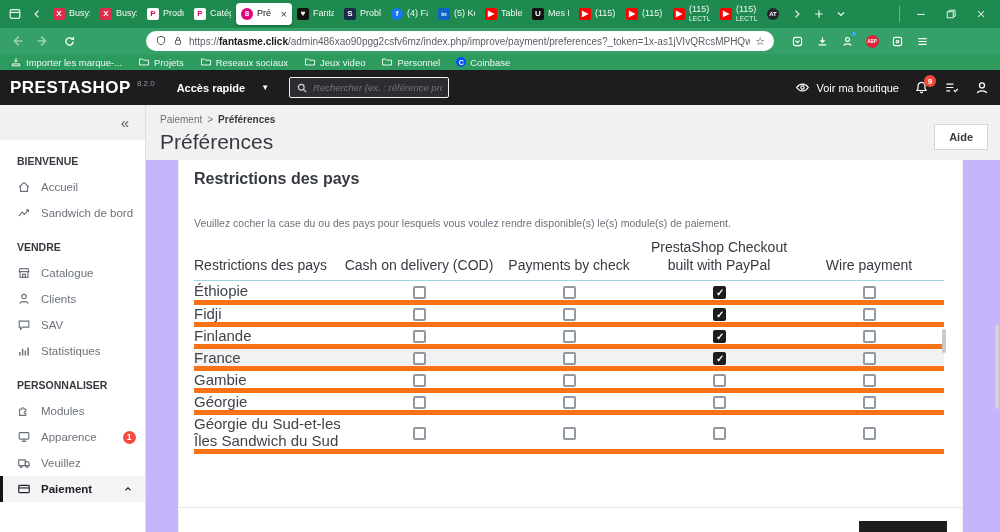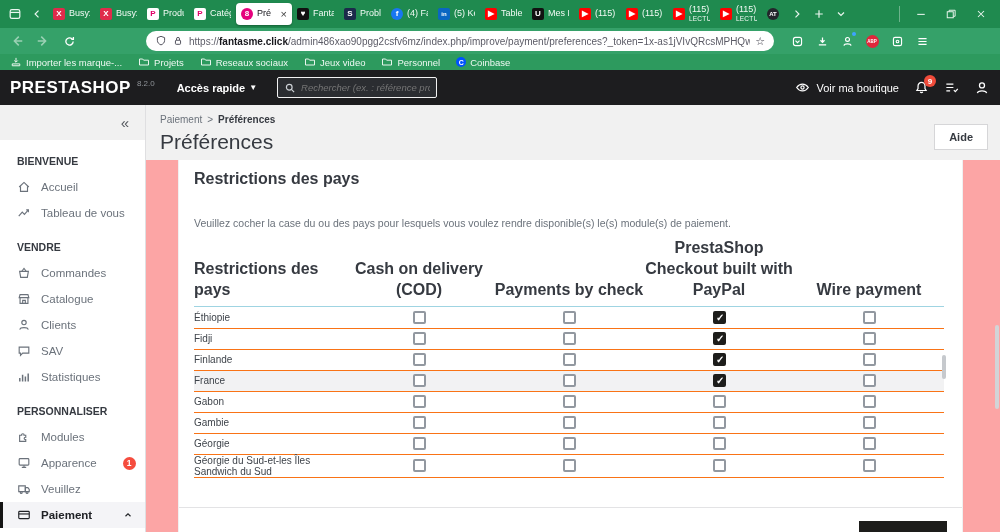--- a/index.html
+++ b/index.html
@@ -34,21 +34,21 @@
   .acct .dot{position:absolute;top:1px;right:2px;width:4px;height:4px;border-radius:50%;background:#3fa3ff}
 
   .bookbar{height:16px;background:#2d9a5e;display:flex;align-items:center;padding:0 10px;gap:16px;color:#eef8f2;font-size:9.5px}
   .bm{display:flex;align-items:center;gap:4px;white-space:nowrap}
   .bm .cbase{width:10px;height:10px;border-radius:50%;background:#0052ff;color:#fff;font-size:7px;font-weight:bold;display:flex;align-items:center;justify-content:center}
 
   
   .ps-header{height:35px;background:#1d1d1f;display:flex;align-items:center;color:#fff;padding:0 10px}
   .ps-logo{font-size:17px;font-weight:bold;letter-spacing:.5px}
   .ps-version{font-size:8px;color:#8f9398;margin:2px 0 11px 6px}
-  .quick{font-size:11px;font-weight:bold;margin-left:22px;display:flex;align-items:center;gap:4px}
+  .quick{font-size:11px;font-weight:bold;margin-left:22px;display:flex;align-items:center;gap:16px}
   .caret{font-size:8px}
   .ps-search{margin-left:20px;width:160px;height:21px;background:#2b2d31;border:1px solid #f2f2f2;border-radius:2px;display:flex;align-items:center;padding:0 6px;gap:5px;color:#b7bbc0}
   .ps-search input{background:transparent;border:0;outline:none;color:#b7bbc0;font-style:italic;font-size:9.5px;width:100%;font-family:inherit}
   .ps-right{margin-left:auto;display:flex;align-items:center;gap:15px}
   .view-shop{display:flex;align-items:center;gap:6px;font-size:11px}
   .bell-wrap{position:relative}
   .badge{position:absolute;top:-5px;right:-7px;background:#f04b3a;border-radius:50%;min-width:12px;height:12px;font-size:8px;display:flex;align-items:center;justify-content:center;color:#fff;font-weight:bold}
 
   
   .workspace{display:flex;height:427px}
@@ -62,33 +62,33 @@
   .side-badge{background:#f54c3e;color:#fff;border-radius:50%;width:13px;height:13px;font-size:8.5px;display:flex;align-items:center;justify-content:center;margin-left:16px;font-weight:bold}
   .chev{margin-left:auto;margin-right:12px;color:#363a41}
 
   .main{flex:1;display:flex;flex-direction:column;min-width:0}
   .page-header{height:55px;background:#f1f1f1;padding:9px 0 0 14px;position:relative;flex:none}
   .breadcrumb{font-size:10px;color:#6b727b;display:flex;gap:5px;align-items:center}
   .breadcrumb .cur{color:#363a41;font-weight:bold}
   .page-title{font-size:21px;color:#363a41;margin-top:5px}
   .help-btn{position:absolute;right:12px;top:19px;background:#fff;border:1px solid #d6d6d8;font-size:11px;font-weight:bold;color:#363a41;padding:6px 14px;cursor:pointer;font-family:inherit}
 
-  .content{flex:1;background:#fca5a5;padding-left:32px;position:relative;overflow:hidden}
+  .content{flex:1;background:#c4b5fd;padding-left:32px;position:relative;overflow:hidden}
   .card{width:785px;background:#fff;border:1px solid #f0f0f1;border-top:0;height:420px;position:relative;padding:0 15px}
   .card h2{font-size:16px;font-weight:bold;color:#363a41;padding-top:10px}
   .card .desc{font-size:10.5px;color:#6b727b;margin-top:29px}
   .ptable{border-collapse:collapse;table-layout:fixed;width:750px}
   .ptable col{width:150px}
   .htable{margin-top:5px}
-  .htable th{font-size:16px;font-weight:bold;color:#363a41;padding:4px 0 6px;vertical-align:bottom;line-height:1.3}
+  .htable th{font-size:14px;font-weight:normal;color:#363a41;padding:4px 0 6px;vertical-align:bottom;line-height:1.3}
   .htable th:first-child{text-align:left}
   .htable th{text-align:center}
   .htable thead{border-bottom:1px solid #9fd4e2}
   .tscroll{height:201px;overflow:hidden;position:relative}
-  .btable td{font-size:10px;color:#3f444b;border-bottom:1px solid #f97316;height:21px;padding:0}
+  .btable td{font-size:15px;color:#3f444b;border-bottom:5px solid #f97316;height:21px;padding:0}
   .btable td.cc{text-align:center}
   .btable tr.hl{background:#f2f2f3}
   .cb{width:13px;height:13px;border:2px solid #9298a0;border-radius:2px;display:inline-block;background:#fff;position:relative;vertical-align:middle;cursor:pointer}
   .cb.checked{background:#1d1d1b;border-color:#1d1d1b}
   .cb.checked::after{content:"✓";color:#fff;font-size:10px;font-weight:bold;position:absolute;left:1.5px;top:-1px}
   .inner-thumb{position:absolute;right:1px;top:48px;width:4px;height:24px;background:#c6c9cd;border-radius:2px}
   .card-footer{position:absolute;left:0;right:0;top:347px;border-top:1px solid #e3e3e5;height:72px;padding:13px 15px 0}
   .save-btn{float:right;width:88px;height:28px;background:#1d1d1b;border:0;cursor:pointer}
   .page-scrollbar{position:absolute;right:1px;top:165px;width:4px;height:84px;background:#d2d4d7;border-radius:2px}
 </style>
@@ -423,32 +423,23 @@
           </span>
           <span>Accueil</span>
         </div>
         <div class="side-item">
           <span>
             <svg width="14" height="14" viewBox="0 0 16 16" fill="none" stroke="currentColor" stroke-width="1.3">
               <path d="M2 11.5 6 7l2.5 2.5L13 4.5"></path>
               <path d="M10.5 4.5H13V7"></path>
             </svg>
           </span>
-          <span>Tableau de vous</span>
+          <span>Sandwich de bord</span>
         </div>
         <div class="section-title">VENDRE</div>
-        <div class="side-item">
-          <span>
-            <svg width="14" height="14" viewBox="0 0 16 16" fill="none" stroke="currentColor" stroke-width="1.3">
-              <path d="M3 6.2h10L11.8 13H4.2z"></path>
-              <path d="M5.5 6 8 2.8 10.5 6"></path>
-            </svg>
-          </span>
-          <span>Commandes</span>
-        </div>
         <div class="side-item">
           <span>
             <svg width="14" height="14" viewBox="0 0 16 16" fill="none" stroke="currentColor" stroke-width="1.3">
               <path d="M2.5 6.5 3.5 3h9l1 3.5z"></path>
               <path d="M3.5 6.5V13h9V6.5"></path>
               <path d="M6.5 13V9.5h3V13"></path>
             </svg>
           </span>
           <span>Catalogue</span>
         </div>
@@ -589,27 +580,20 @@
                   <td class="cc"><span class="cb"></span></td>
                 </tr>
                 <tr class="hl">
                   <td>France</td>
                   <td class="cc"><span class="cb"></span></td>
                   <td class="cc"><span class="cb"></span></td>
                   <td class="cc"><span class="cb checked"></span></td>
                   <td class="cc"><span class="cb"></span></td>
                 </tr>
                 <tr>
-                  <td>Gabon</td>
-                  <td class="cc"><span class="cb"></span></td>
-                  <td class="cc"><span class="cb"></span></td>
-                  <td class="cc"><span class="cb"></span></td>
-                  <td class="cc"><span class="cb"></span></td>
-                </tr>
-                <tr>
                   <td>Gambie</td>
                   <td class="cc"><span class="cb"></span></td>
                   <td class="cc"><span class="cb"></span></td>
                   <td class="cc"><span class="cb"></span></td>
                   <td class="cc"><span class="cb"></span></td>
                 </tr>
                 <tr>
                   <td>Géorgie</td>
                   <td class="cc"><span class="cb"></span></td>
                   <td class="cc"><span class="cb"></span></td>

